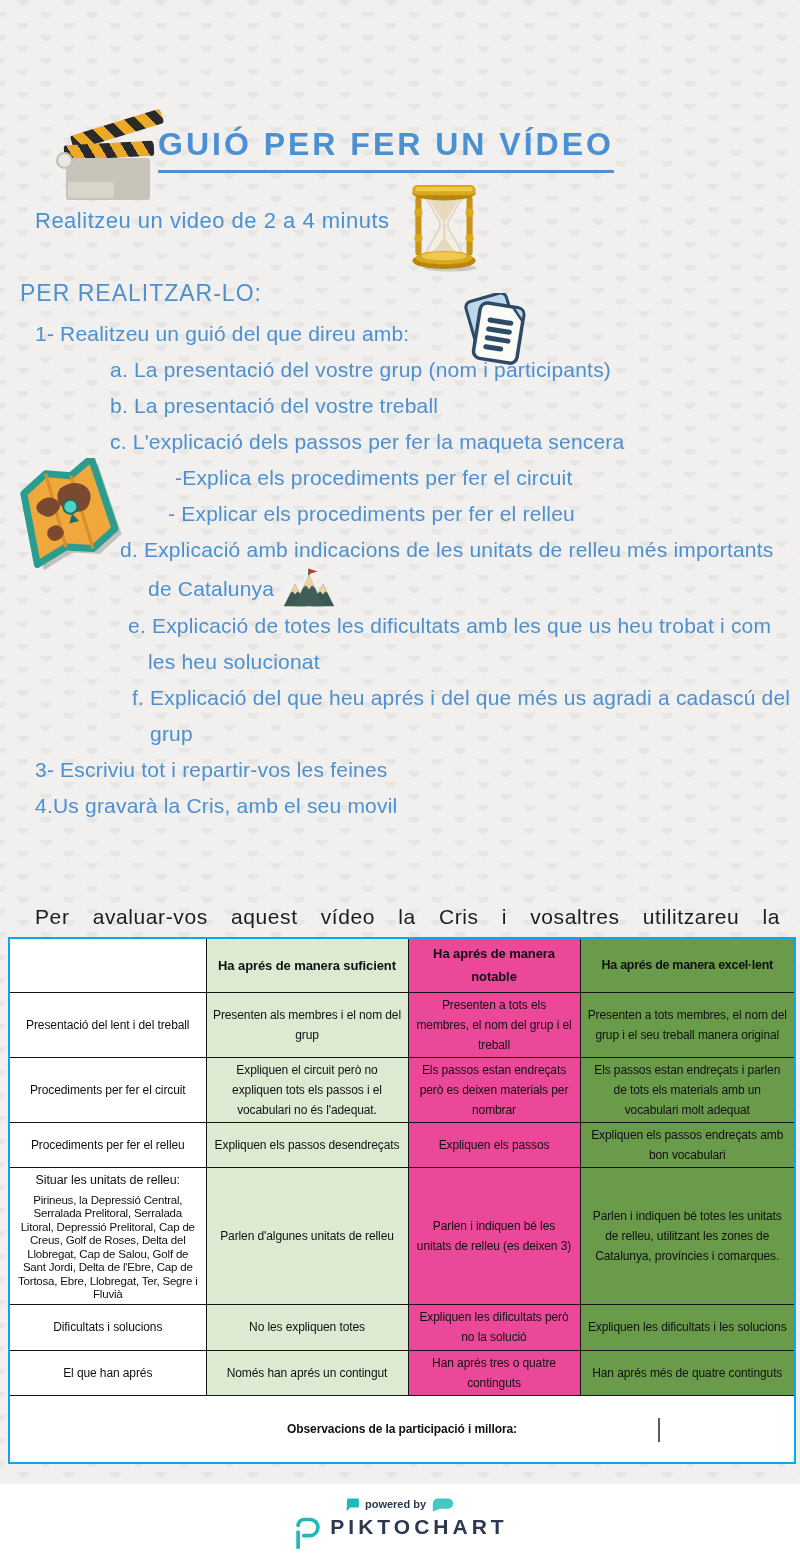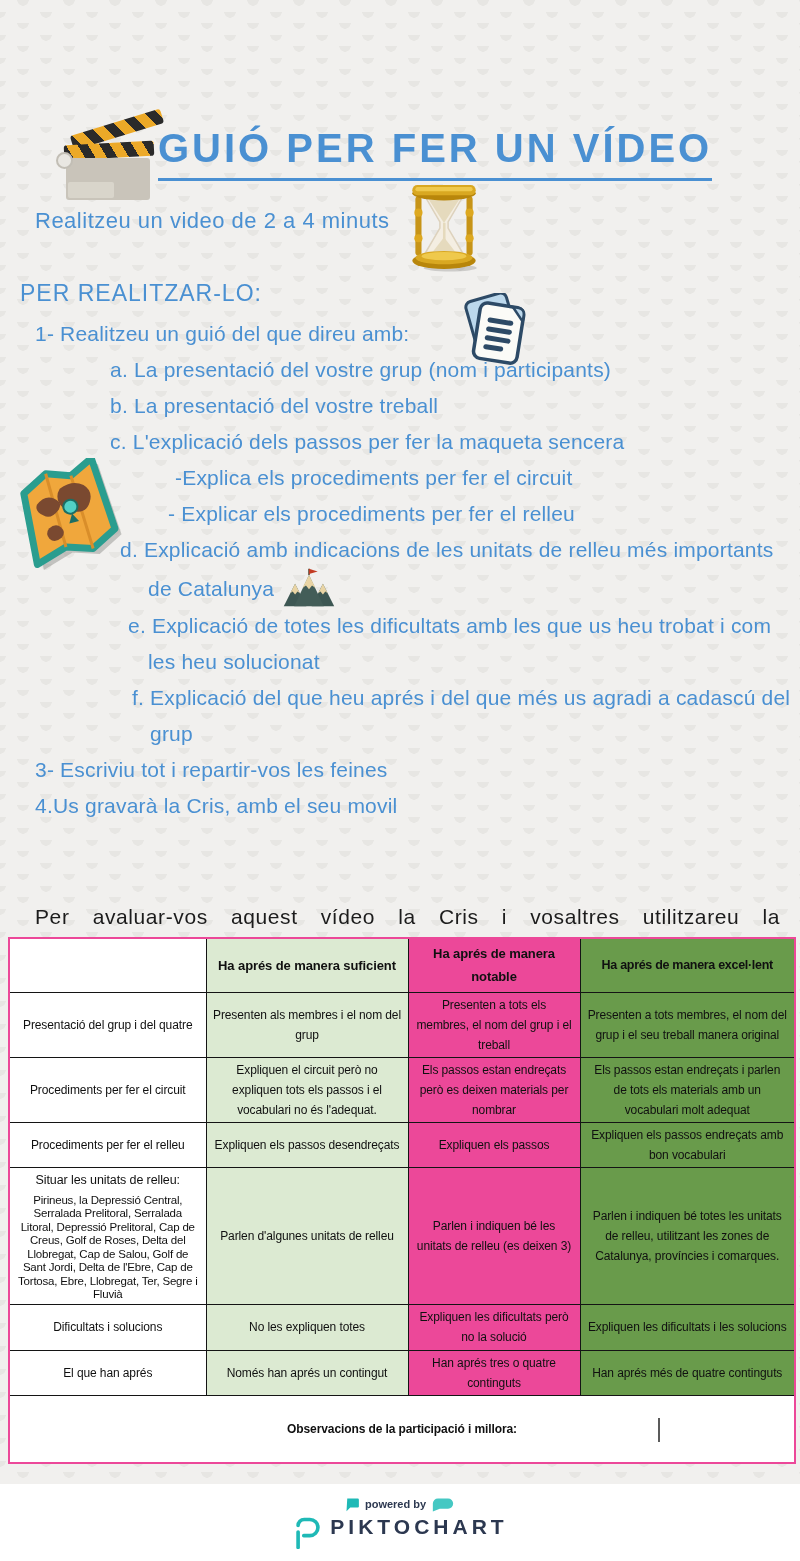--- a/index.html
+++ b/index.html
@@ -10,21 +10,21 @@
   .texture{position:absolute;left:0;top:0;width:800px;height:1484px;
     background-color:#f1f0ee;
     background-image:
       radial-gradient(circle at 50% 0%, #e7e6e3 17%, rgba(0,0,0,0) 18%),
       radial-gradient(circle at 50% 0%, #e7e6e3 17%, rgba(0,0,0,0) 18%);
     background-size:46px 23px;
     background-position:0 0,23px 12px;}
 
   
   .blue{color:#4a90d2;}
-  .title{position:absolute;left:158px;top:126px;font-size:40px;letter-spacing:3px;
+  .title{position:absolute;left:158px;top:126px;font-size:32px;letter-spacing:3px;
     font-weight:bold;border-bottom:3px solid #4a90d2;padding-bottom:7px;}
   .intro{position:absolute;left:35px;top:208px;font-size:22px;letter-spacing:.5px;}
   .sec-heading{position:absolute;left:20px;top:280px;font-size:23px;letter-spacing:1px;}
   .steps{position:absolute;left:35px;top:316px;width:760px;font-size:21px;line-height:36px;letter-spacing:.2px;}
   .step{margin:0;}
   .ind-a{padding-left:75px;}
   .ind-dash1{padding-left:140px;}
   .ind-dash2{padding-left:133px;}
   .ind-d{padding-left:113px;text-indent:-28px;}
   .ind-e{padding-left:113px;text-indent:-20px;}
@@ -49,21 +49,21 @@
     background:#e9e7e2;border:2px solid #c2beb5;}
   .hourglass{left:402px;top:182px;width:84px;height:90px;}
   .notes{left:448px;top:293px;width:96px;height:80px;}
   .map{left:6px;top:458px;width:120px;height:112px;}
 
   
   .rubric{position:absolute;left:8px;top:937px;width:786px;border-collapse:collapse;
     table-layout:fixed;font-family:"Liberation Sans",sans-serif;color:#101010;}
   .rubric td,.rubric th{border:1px solid #141414;padding:2px 6px;vertical-align:middle;
     text-align:center;font-size:12px;line-height:20px;letter-spacing:-.1px;overflow:hidden;}
-  .rubric{border:2px solid #ec4899;}
+  .rubric{border:2px solid #0ea5e9;}
   .rubric th{font-weight:bold;font-size:13px;line-height:23px;}
   .col-suf{background:#dcead2;}
   .col-not{background:#ec4899;}
   .col-exc{background:#699b4b;}
   th.col-exc{white-space:nowrap;font-size:12.5px;letter-spacing:-.3px;}
   .row-label{background:#ffffff;}
   .units-title{font-size:12.5px;margin-bottom:4px;}
   .units-body{font-size:11.5px;line-height:13.5px;letter-spacing:-.2px;}
   .obs-cell{background:#ffffff;vertical-align:top;font-weight:bold;font-size:12.5px;position:relative;}
   .text-cursor{position:absolute;left:648px;top:22px;width:2px;height:24px;background:#5b5b5b;}
@@ -184,21 +184,21 @@
         <col style="width:215px">
       </colgroup>
     <tbody>
       <tr style="height:54px">
         <th class="row-label"></th>
         <th class="col-suf">Ha aprés de manera suficient</th>
         <th class="col-not">Ha aprés de manera notable</th>
         <th class="col-exc">Ha aprés de manera excel·lent</th>
       </tr>
       <tr style="height:49px">
-        <td class="row-label">Presentació del grup i del quatre</td>
+        <td class="row-label">Presentació del lent i del treball</td>
         <td class="col-suf">Presenten als membres i el nom del grup</td>
         <td class="col-not">Presenten a tots els membres, el nom del grup i el treball</td>
         <td class="col-exc">Presenten a tots membres, el nom del grup i el seu treball manera original</td>
       </tr>
       <tr style="height:63px">
         <td class="row-label">Procediments per fer el circuit</td>
         <td class="col-suf">Expliquen el circuit però no expliquen tots els passos i el vocabulari no és l'adequat.</td>
         <td class="col-not">Els passos estan endreçats però es deixen materials per nombrar</td>
         <td class="col-exc">Els passos estan endreçats i parlen de tots els materials amb un vocabulari molt adequat</td>
       </tr>

